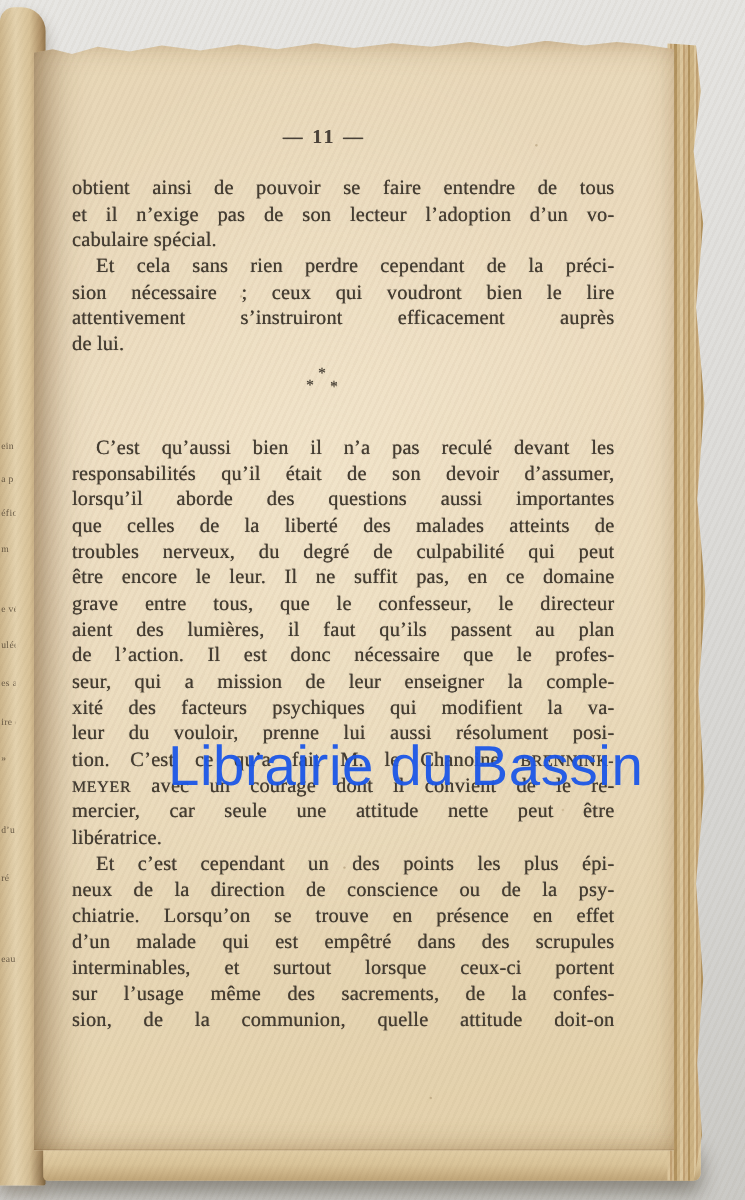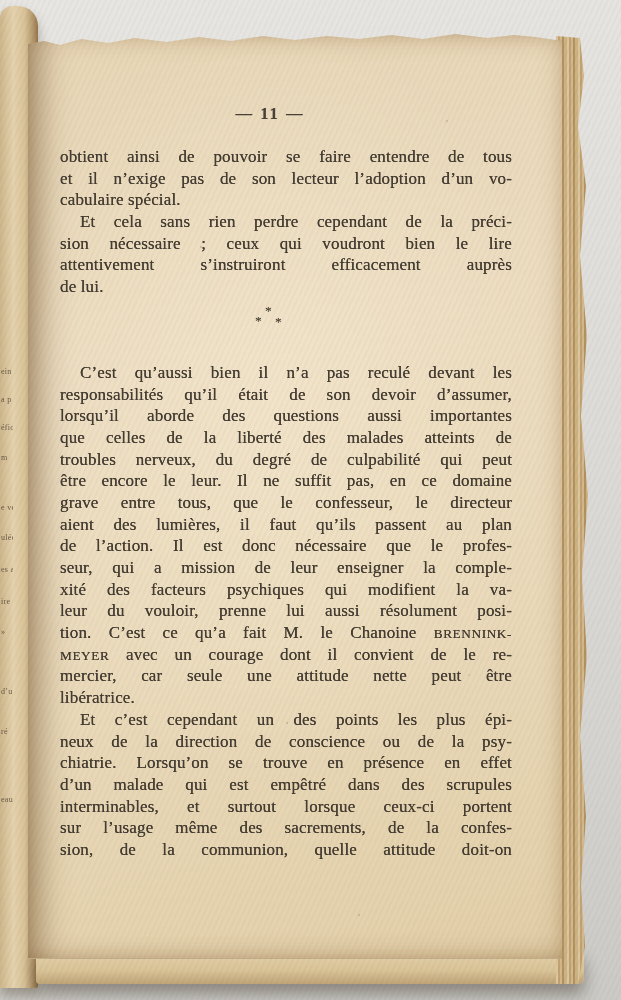--- a/index.html
+++ b/index.html
@@ -175,13 +175,14 @@
           <div class="line">neux de la direction de conscience ou de la psy-</div>
           <div class="line">chiatrie. Lorsqu’on se trouve en présence en effet</div>
           <div class="line">d’un malade qui est empêtré dans des scrupules</div>
           <div class="line">interminables, et surtout lorsque ceux-ci portent</div>
           <div class="line">sur l’usage même des sacrements, de la confes-</div>
           <div class="line">sion, de la communion, quelle attitude doit-on</div>
         </div>
       </div>
   </div>
   <div class="grain"></div>
+  <div class="watermark" style="color: rgb(28, 87, 232);">Librairie du Bassin</div>
 </div>
 
 </body></html>

